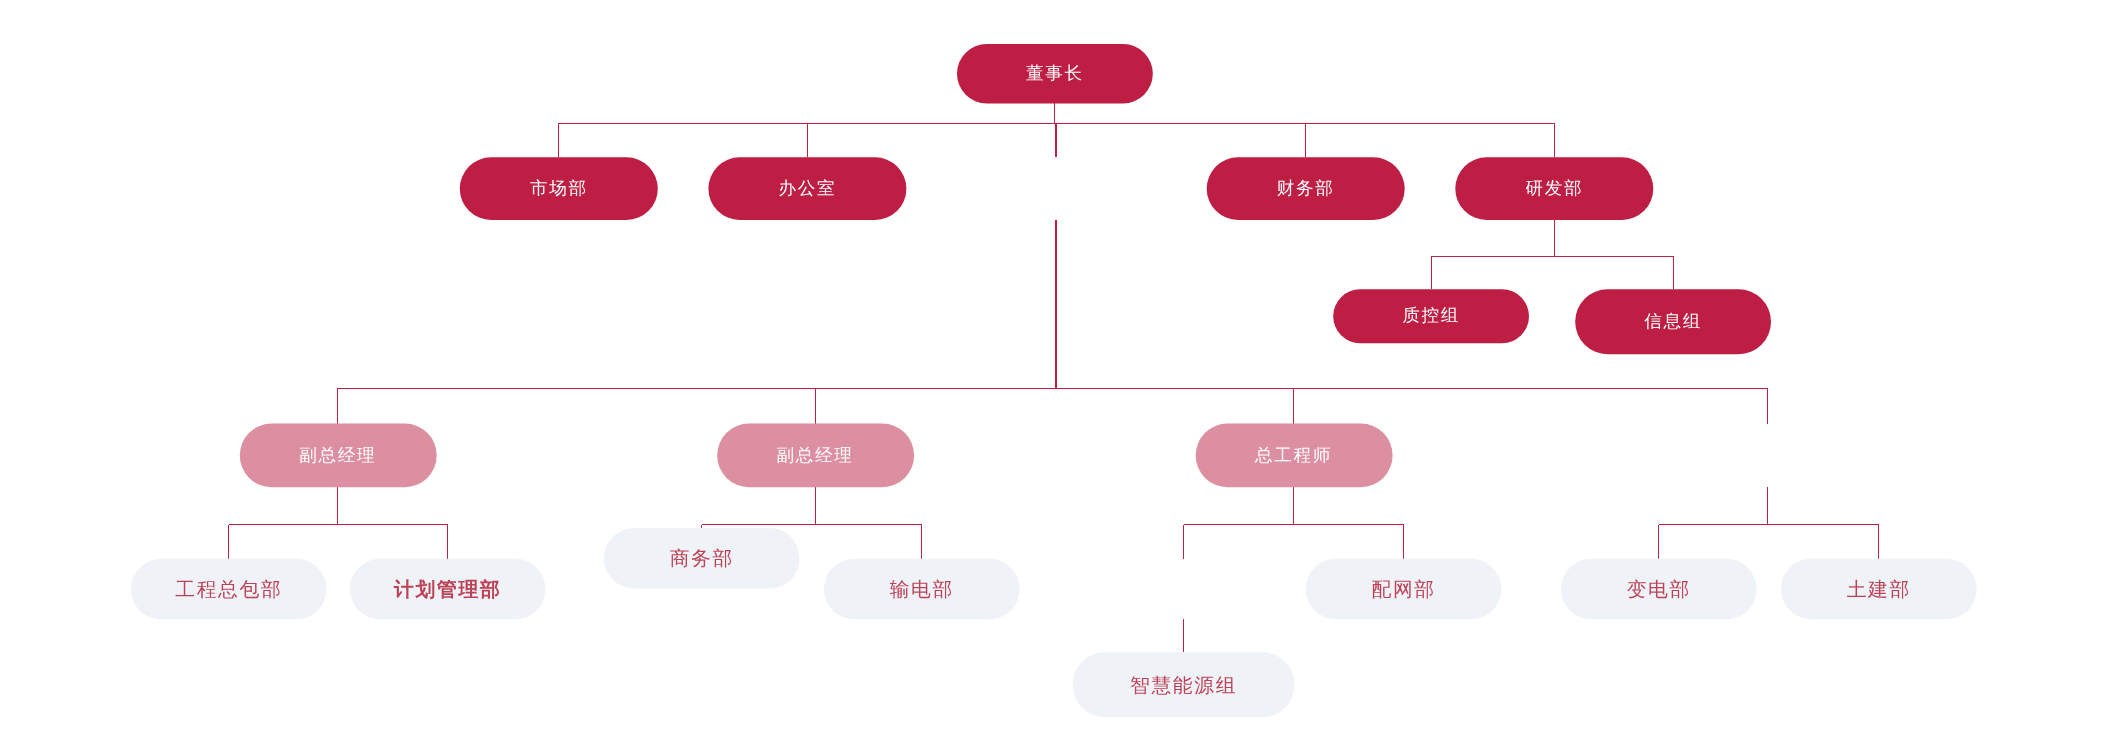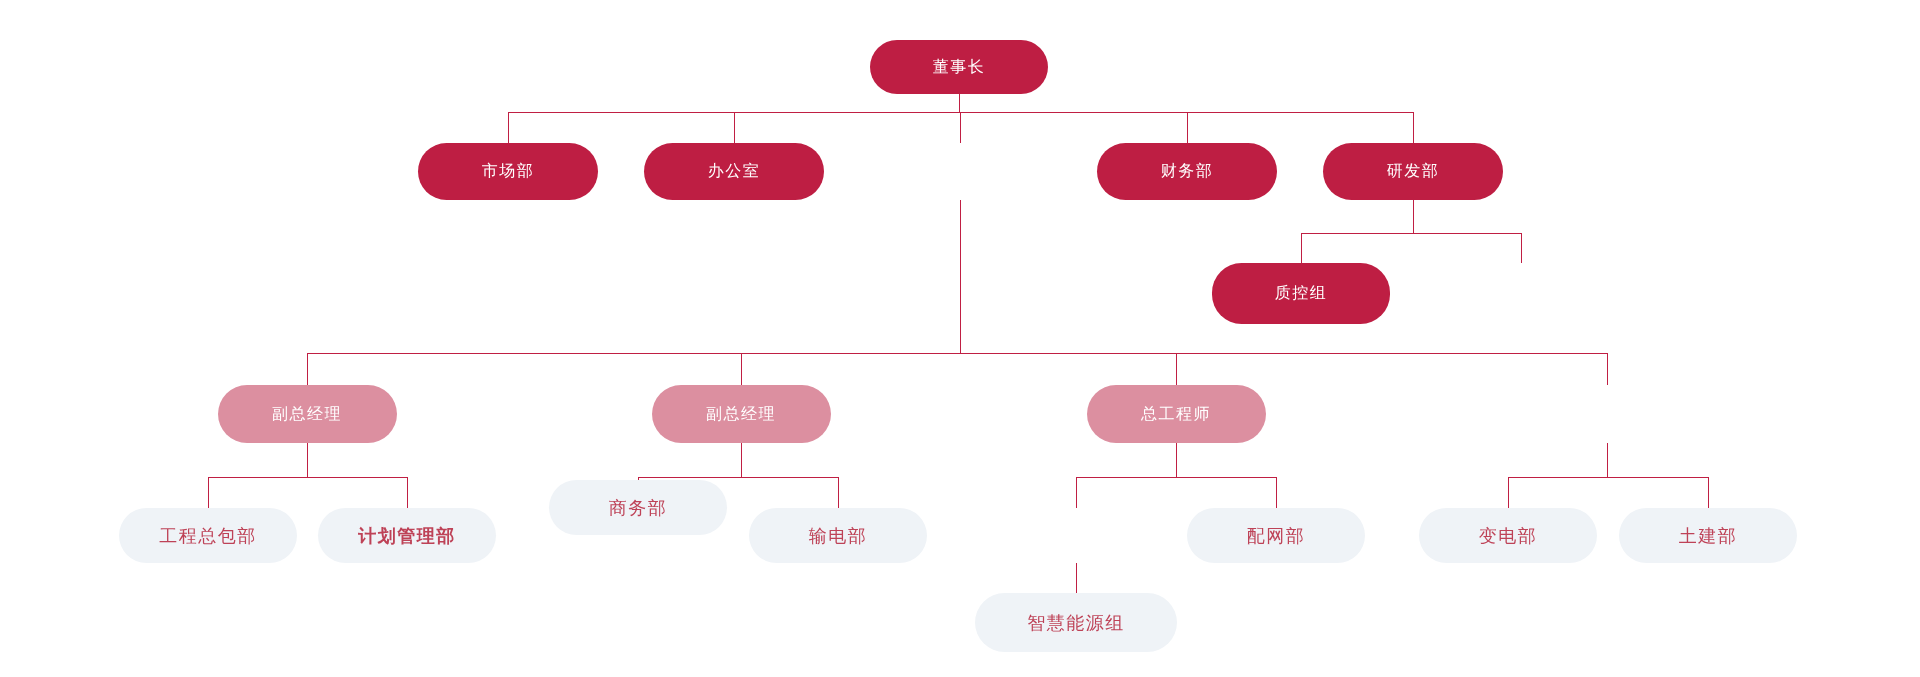--- a/index.html
+++ b/index.html
@@ -51,21 +51,22 @@
 
 <div id="org-chart" style="--primary: #BE1E43; --secondary: #DC8FA0; --tertiary-bg: #EFF3F7; --tertiary-text: #BE4257; --text-on-fill: #FFFFFF; background: rgb(255, 255, 255);">
   <svg id="connectors" width="1920" height="677" viewBox="0 0 1920 677">
       <path d="M 959 82 V 112 M 508 112 H 1413 M 508 112 V 143 M 734 112 V 143 M 960 112 V 143 M 1187 112 V 143 M 1413 112 V 143 M 1413 200 V 233 M 1301 233 H 1521 M 1301 233 V 263 M 1521 233 V 263 M 960 200 V 353 M 307 353 H 1607 M 307 353 V 385 M 741 353 V 385 M 1176 353 V 385 M 1607 353 V 385 M 307 443 V 477 M 208 477 H 407 M 208 477 V 508 M 407 477 V 508 M 741 443 V 477 M 638 477 H 838 M 638 477 V 508 M 838 477 V 508 M 1176 443 V 477 M 1076 477 H 1276 M 1076 477 V 508 M 1276 477 V 508 M 1607 443 V 477 M 1508 477 H 1708 M 1508 477 V 508 M 1708 477 V 508 M 1076 563 V 578 M 1076 578 V 593" fill="none" stroke="#C01F43" stroke-width="1" shape-rendering="crispEdges"></path>
     </svg>
 <div class="org-node primary" style="left: 870px; top: 28px; width: 178px; height: 54px; border-radius: 27px; margin-top: 12px;">董事长</div>
     <div class="org-node primary" style="left: 418px; top: 143px; width: 180px; height: 57px; border-radius: 28.5px;">市场部</div>
     <div class="org-node primary" style="left: 644px; top: 143px; width: 180px; height: 57px; border-radius: 28.5px;">办公室</div>
     <div class="org-node primary" style="left: 1097px; top: 143px; width: 180px; height: 57px; border-radius: 28.5px;">财务部</div>
     <div class="org-node primary" style="left: 1323px; top: 143px; width: 180px; height: 57px; border-radius: 28.5px;">研发部</div>
-    <div class="org-node primary" style="left: 1212px; top: 263px; width: 178px; height: 61px; border-radius: 29.5px;">质控组</div>
+    <div class="org-node primary" style="left: 1212px; top: 263px; width: 178px; height: 49px; border-radius: 29.5px;">质控组</div>
+    <div class="org-node primary" style="left: 1432px; top: 263px; width: 178px; height: 59px; border-radius: 29.5px;">信息组</div>
     <div class="org-node secondary" style="left: 217.5px; top: 385px; width: 179px; height: 58px; border-radius: 29px;">副总经理</div>
     <div class="org-node secondary" style="left: 651.5px; top: 385px; width: 179px; height: 58px; border-radius: 29px;">副总经理</div>
     <div class="org-node secondary" style="left: 1086.5px; top: 385px; width: 179px; height: 58px; border-radius: 29px;">总工程师</div>
     <div class="org-node tertiary" style="left: 119px; top: 508px; width: 178px; height: 55px; border-radius: 27.5px;">工程总包部</div>
     <div class="org-node tertiary" style="left: 318px; top: 508px; width: 178px; height: 55px; border-radius: 27.5px; font-weight: bold;">计划管理部</div>
     <div class="org-node tertiary" style="left: 549px; top: 480px; width: 178px; height: 55px; border-radius: 27.5px;">商务部</div>
     <div class="org-node tertiary" style="left: 749px; top: 508px; width: 178px; height: 55px; border-radius: 27.5px;">输电部</div>
     <div class="org-node tertiary" style="left: 1187px; top: 508px; width: 178px; height: 55px; border-radius: 27.5px;">配网部</div>
     <div class="org-node tertiary" style="left: 1419px; top: 508px; width: 178px; height: 55px; border-radius: 27.5px;">变电部</div>
     <div class="org-node tertiary" style="left: 1619px; top: 508px; width: 178px; height: 55px; border-radius: 27.5px;">土建部</div>

